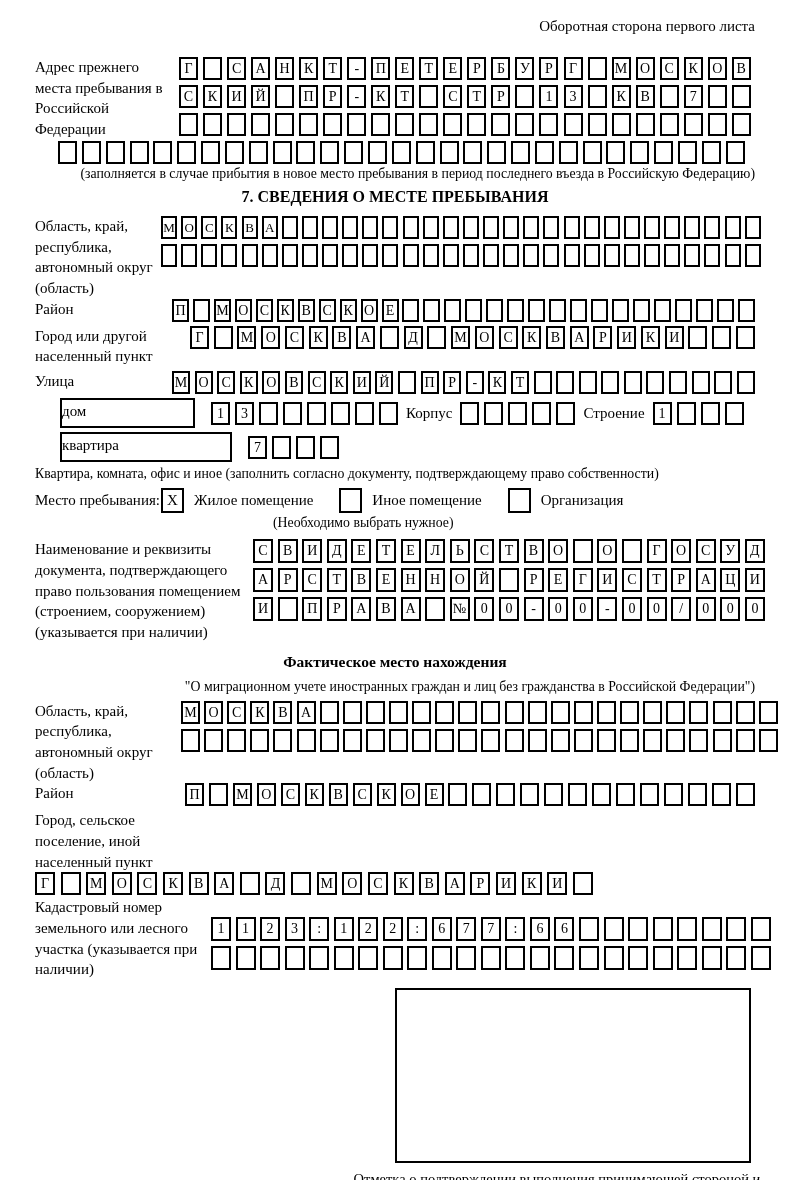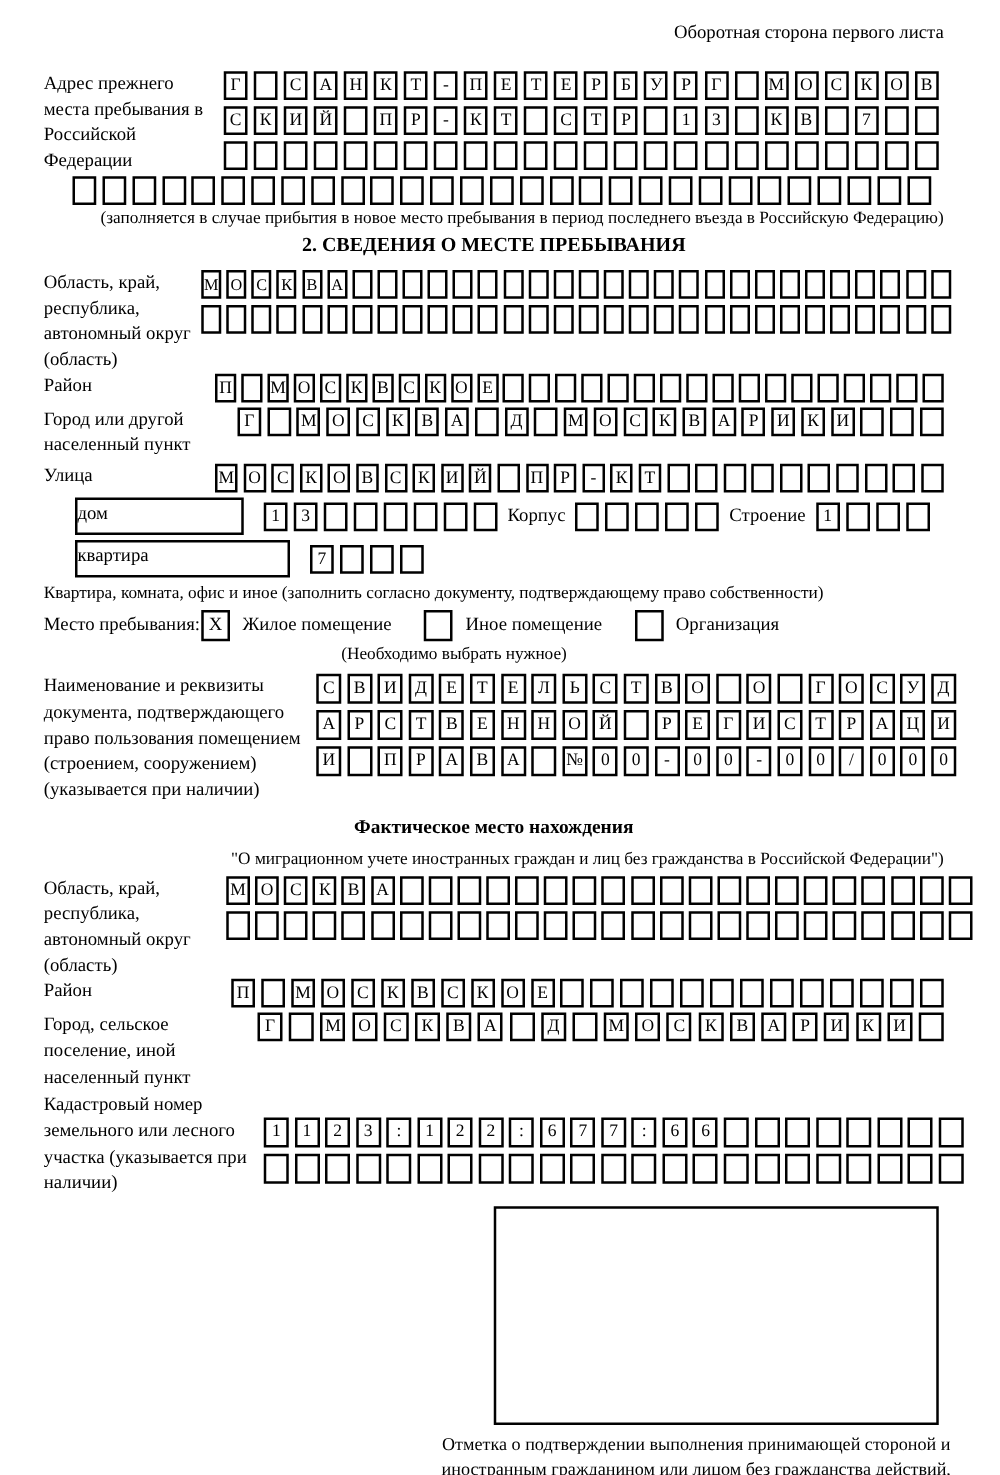--- a/index.html
+++ b/index.html
@@ -51,21 +51,21 @@
   .chk{
     flex:none;box-sizing:border-box;width:23px;height:25px;border:2px solid #000;
     text-align:center;font-size:15px;line-height:21px;white-space:pre;
   }
   .stay-row{display:flex;align-items:center;margin:4px 0 2px 0;}
   .stay-row .opt-lbl{padding:0 26px 0 10px;}
   .stay-note{font-size:13.8px;margin:0 0 8px 238px;}
   .stamp-wrap{margin-left:283px;width:478px;margin-top:8px;}
   .stampbox{margin-left:77px;width:356px;height:175px;border:2px solid #000;box-sizing:border-box;}
   .stamp-caption{text-align:center;font-size:14.5px;line-height:1.4;margin-top:6px;}
-  .mb2{margin-bottom:2px;} .mb4{margin-bottom:4px;gap:11px;}
+  .mb2{margin-bottom:2px;flex-direction:column;} .mb4{margin-bottom:4px;gap:11px;}
   .rows-offset{margin-top:20px;}
 </style>
 </head>
 <body>
 
 <div class="page">
 
   <div class="corner">Оборотная сторона первого листа</div>
 
   <div class="frow">
@@ -177,21 +177,21 @@
       <span class="cell">&nbsp;</span>
       <span class="cell">&nbsp;</span>
       <span class="cell">&nbsp;</span>
       <span class="cell">&nbsp;</span>
       <span class="cell">&nbsp;</span>
       <span class="cell">&nbsp;</span>
       <span class="cell">&nbsp;</span>
     </div>
   <div class="note center">(заполняется в случае прибытия в новое место пребывания в период последнего въезда в Российскую Федерацию)</div>
 
-  <div class="h2">2. СВЕДЕНИЯ О МЕСТЕ ПРЕБЫВАНИЯ</div>
+  <div class="h2">7. СВЕДЕНИЯ О МЕСТЕ ПРЕБЫВАНИЯ</div>
 
   <div class="frow">
     <div class="lbl" style="width:120px">Область, край, республика, автономный округ (область)</div>
     <div class="rows">
       <div class="cells c30">
           <span class="cell">М</span>
           <span class="cell">О</span>
           <span class="cell">С</span>
           <span class="cell">К</span>
           <span class="cell">В</span>

